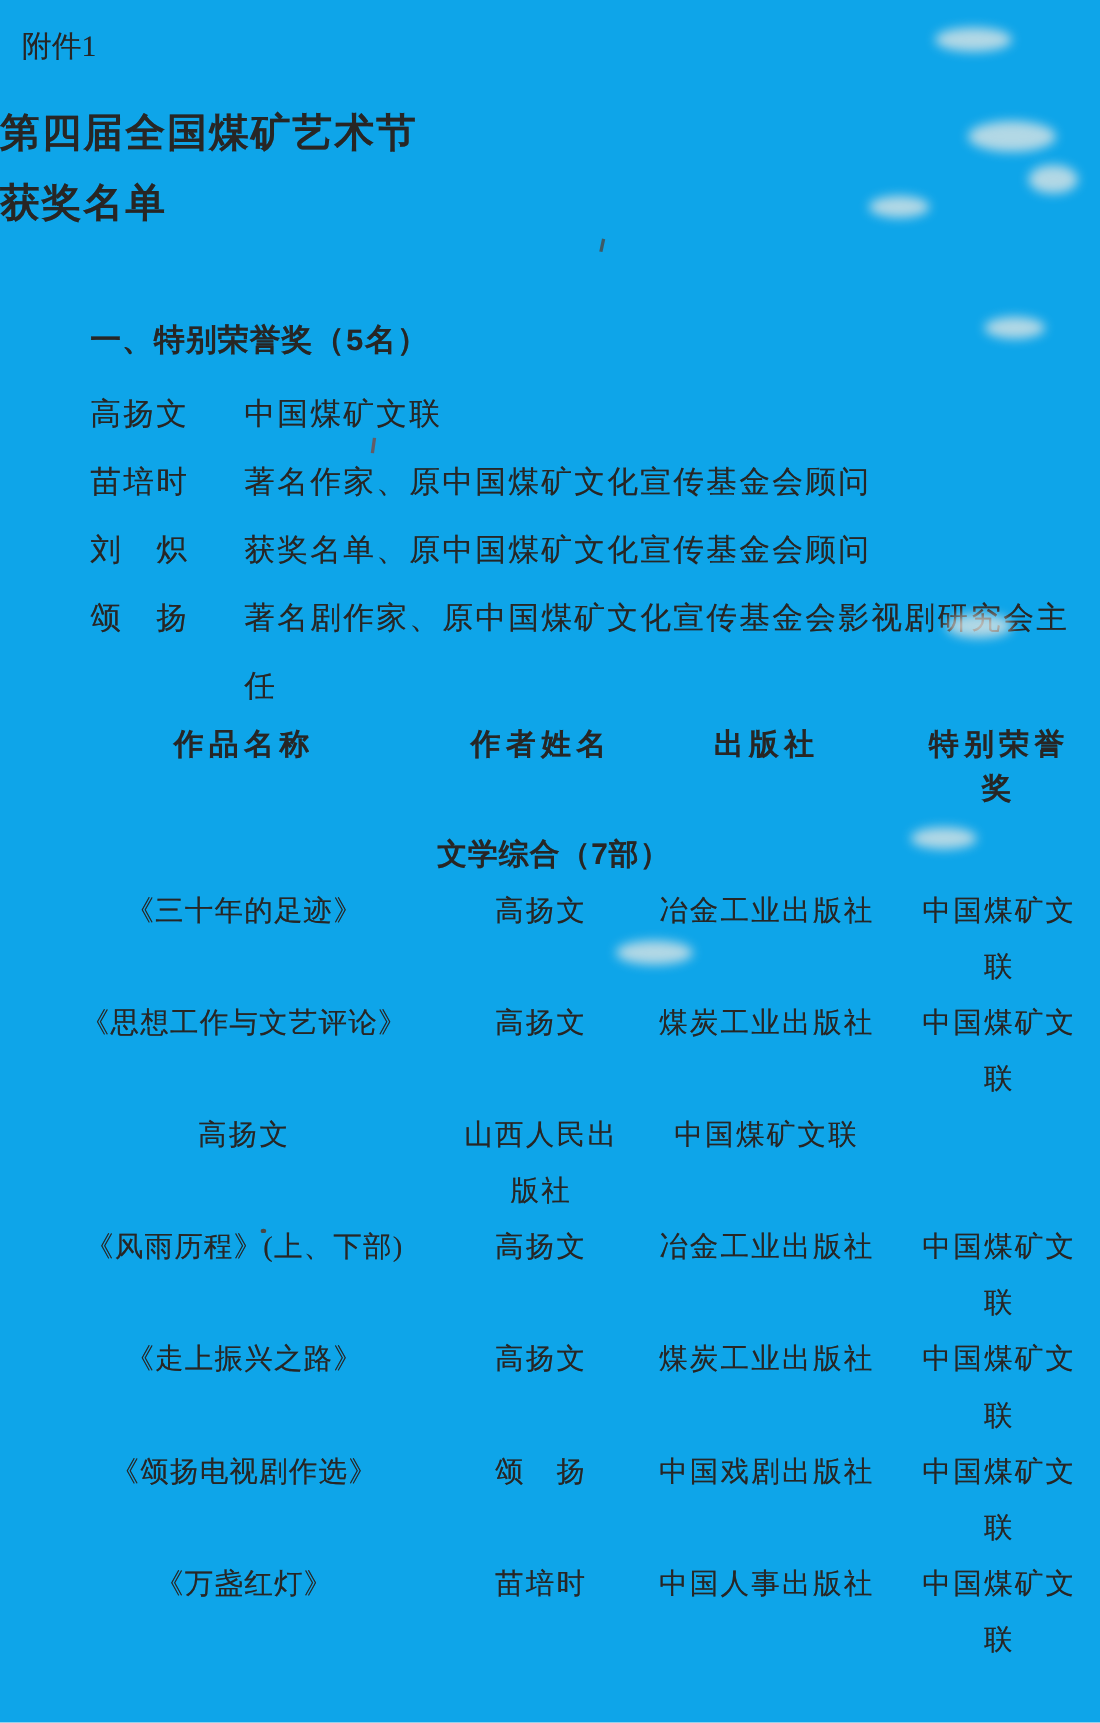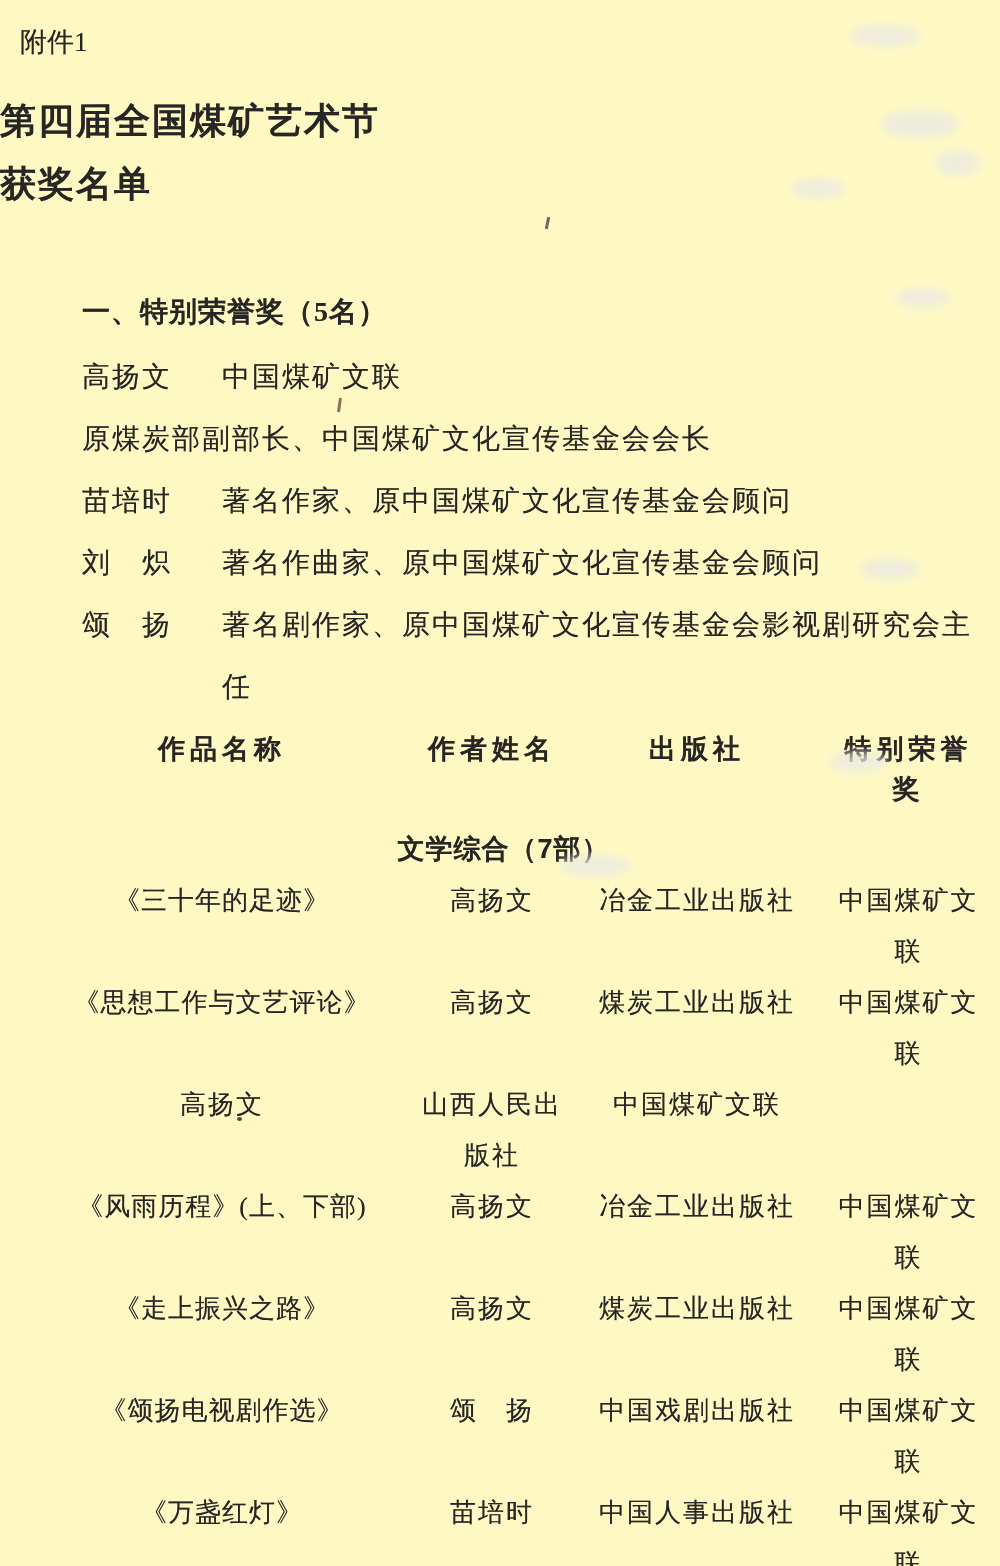--- a/index.html
+++ b/index.html
@@ -1,50 +1,50 @@
 <!DOCTYPE html>
 <html lang="zh"><head>
 <meta charset="utf-8">
 <style>
   html,body{margin:0;padding:0;background:#f2f2ef;}
   .page{
     position:relative;
     width:1000px;height:1566px;
     margin:0 auto;
-    background:#fef9c3;
+    background:#0ea5e9;
     color:#272625;
     font-family:"Liberation Serif","DejaVu Serif",serif;
     overflow:hidden;
     text-shadow:0 0 .6px rgba(45,42,40,.55);
   }
   
   .blob{position:absolute;background:#e9e9e4;border-radius:50%;filter:blur(5px);opacity:.75;}
   .mark{position:absolute;background:#7c4a44;opacity:.8;}
   .dot{position:absolute;background:#4a4745;border-radius:50%;}
 
   .attachment{padding:24px 0 0 20px;font-size:27px;line-height:36px;}
 
   .title-block{margin-top:30px;text-align:left;font-weight:bold;font-size:36px;}
   .title-line{line-height:63px;letter-spacing:2px;}
 
   .section-heading{
     margin:78px 0 0 82px;
-    font-family:Liberation Serif, serif;
+    font-family:Liberation Mono, monospace;
     font-weight:bold;font-size:28px;line-height:36px;letter-spacing:1px;
   }
 
   .honorees{margin:16px 15px 0 82px;font-size:28px;}
   .honoree{display:flex;line-height:62px;}
   .hname{flex:0 0 140px;letter-spacing:2px;}
   .htitle{flex:1;letter-spacing:2px;}
 
   .thead{
     display:grid;grid-template-columns:400px 140px 270px 1fr;
     padding:0 15px 0 22px;
-    font-weight:bold;font-size:27px;line-height:40px;margin-top:11px;
+    font-weight:bold;font-size:27px;line-height:40px;
   }
   .th{text-align:center;letter-spacing:5px;}
 
   .awards{padding:0 15px 0 22px;margin-top:15px;font-size:26px;}
   .cat{
     font-family:"Liberation Sans","DejaVu Sans",sans-serif;
     font-weight:bold;font-size:27px;line-height:51px;letter-spacing:1px;text-align:center;
   }
   .trow{display:grid;grid-template-columns:400px 140px 270px 1fr;line-height:51px;}
   .c-title{text-align:center;letter-spacing:1px;}
@@ -75,29 +75,28 @@
   </div>
 
   <div class="section-heading">一、特别荣誉奖（5名）</div>
 
   <div class="honorees">
     <div class="honoree">
       <span class="hname">高扬文</span>
       <span class="htitle">中国煤矿文联</span>
     </div>
     <div class="honoree">
-      <span class="htitle">原煤炭部副部长、中国煤矿文化宣传基金会会长</span>
     </div>
     <div class="honoree">
       <span class="hname">苗培时</span>
       <span class="htitle">著名作家、原中国煤矿文化宣传基金会顾问</span>
     </div>
     <div class="honoree">
       <span class="hname">刘　炽</span>
-      <span class="htitle">著名作曲家、原中国煤矿文化宣传基金会顾问</span>
+      <span class="htitle">获奖名单、原中国煤矿文化宣传基金会顾问</span>
     </div>
     <div class="honoree">
       <span class="hname">颂　扬</span>
       <span class="htitle">著名剧作家、原中国煤矿文化宣传基金会影视剧研究会主任</span>
     </div>
   </div>
 
   <div class="thead">
     <div class="th">作品名称</div>
     <div class="th">作者姓名</div>

